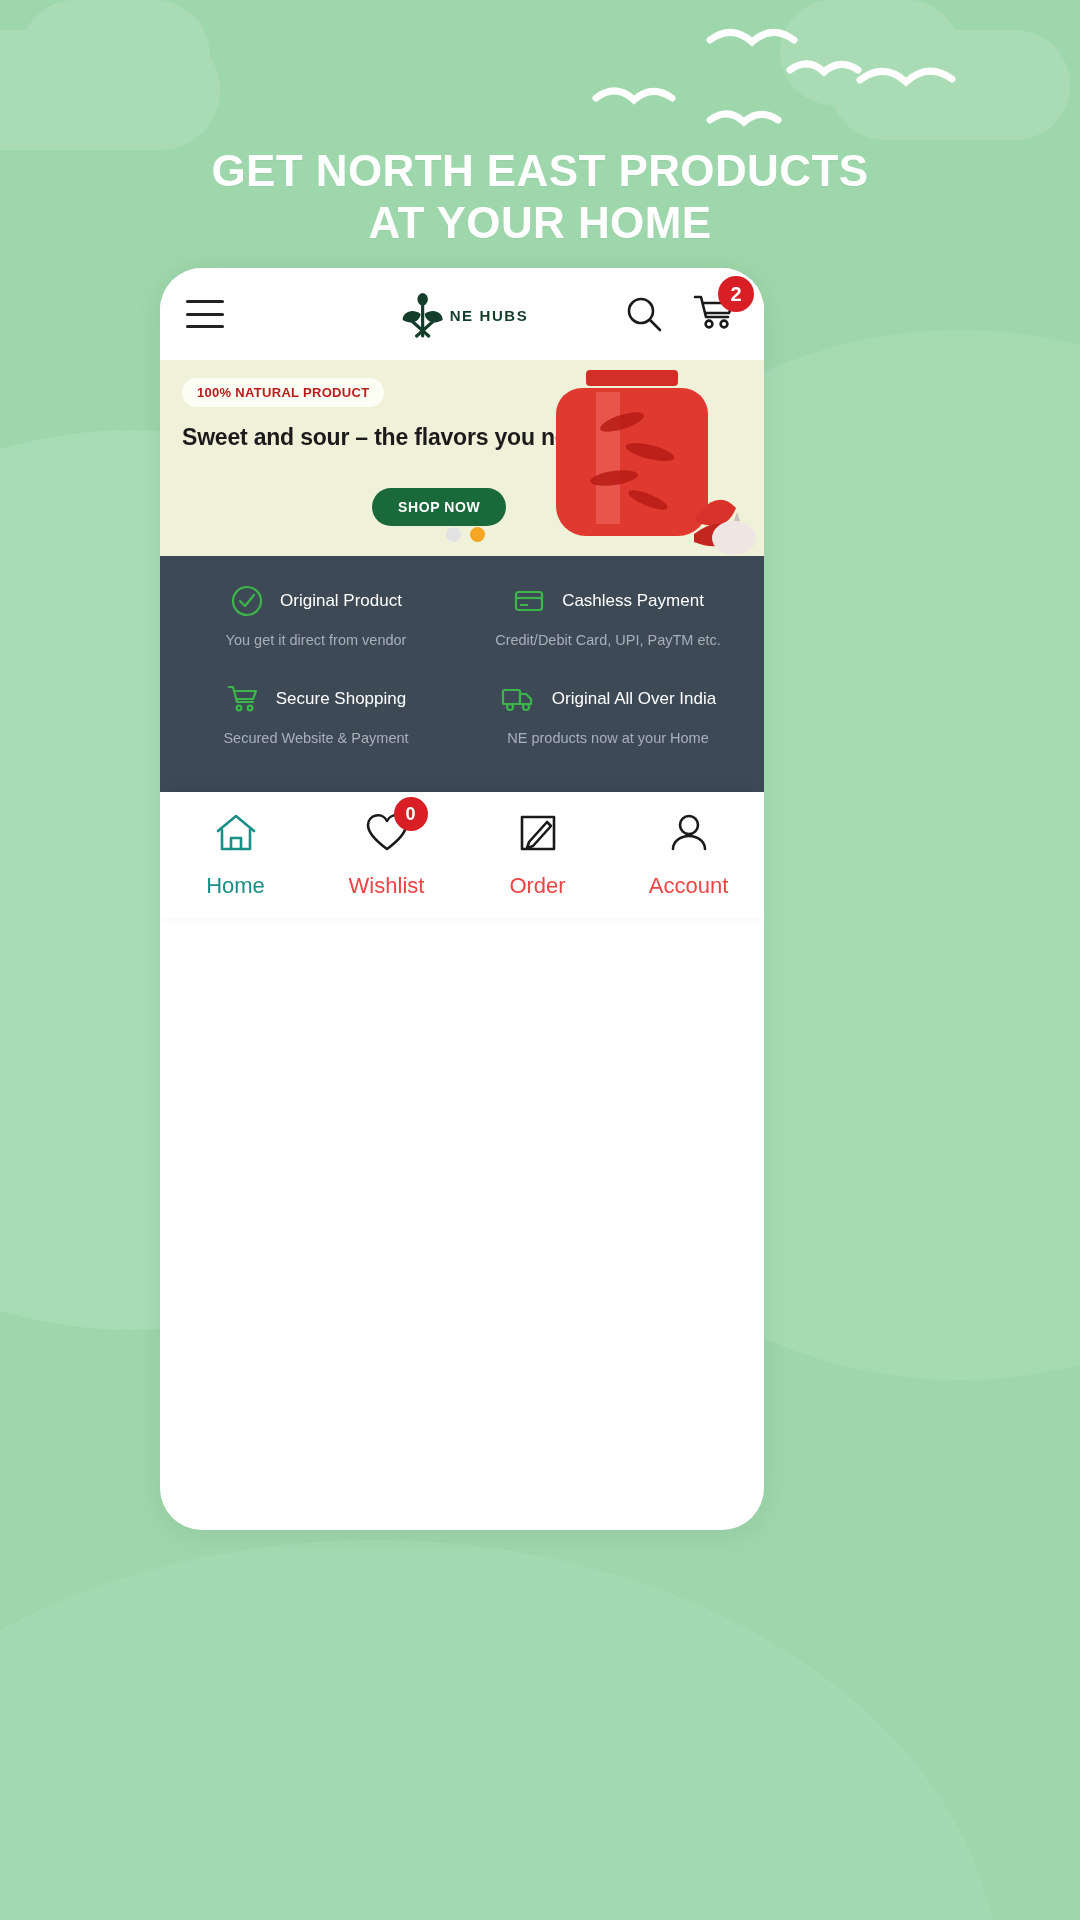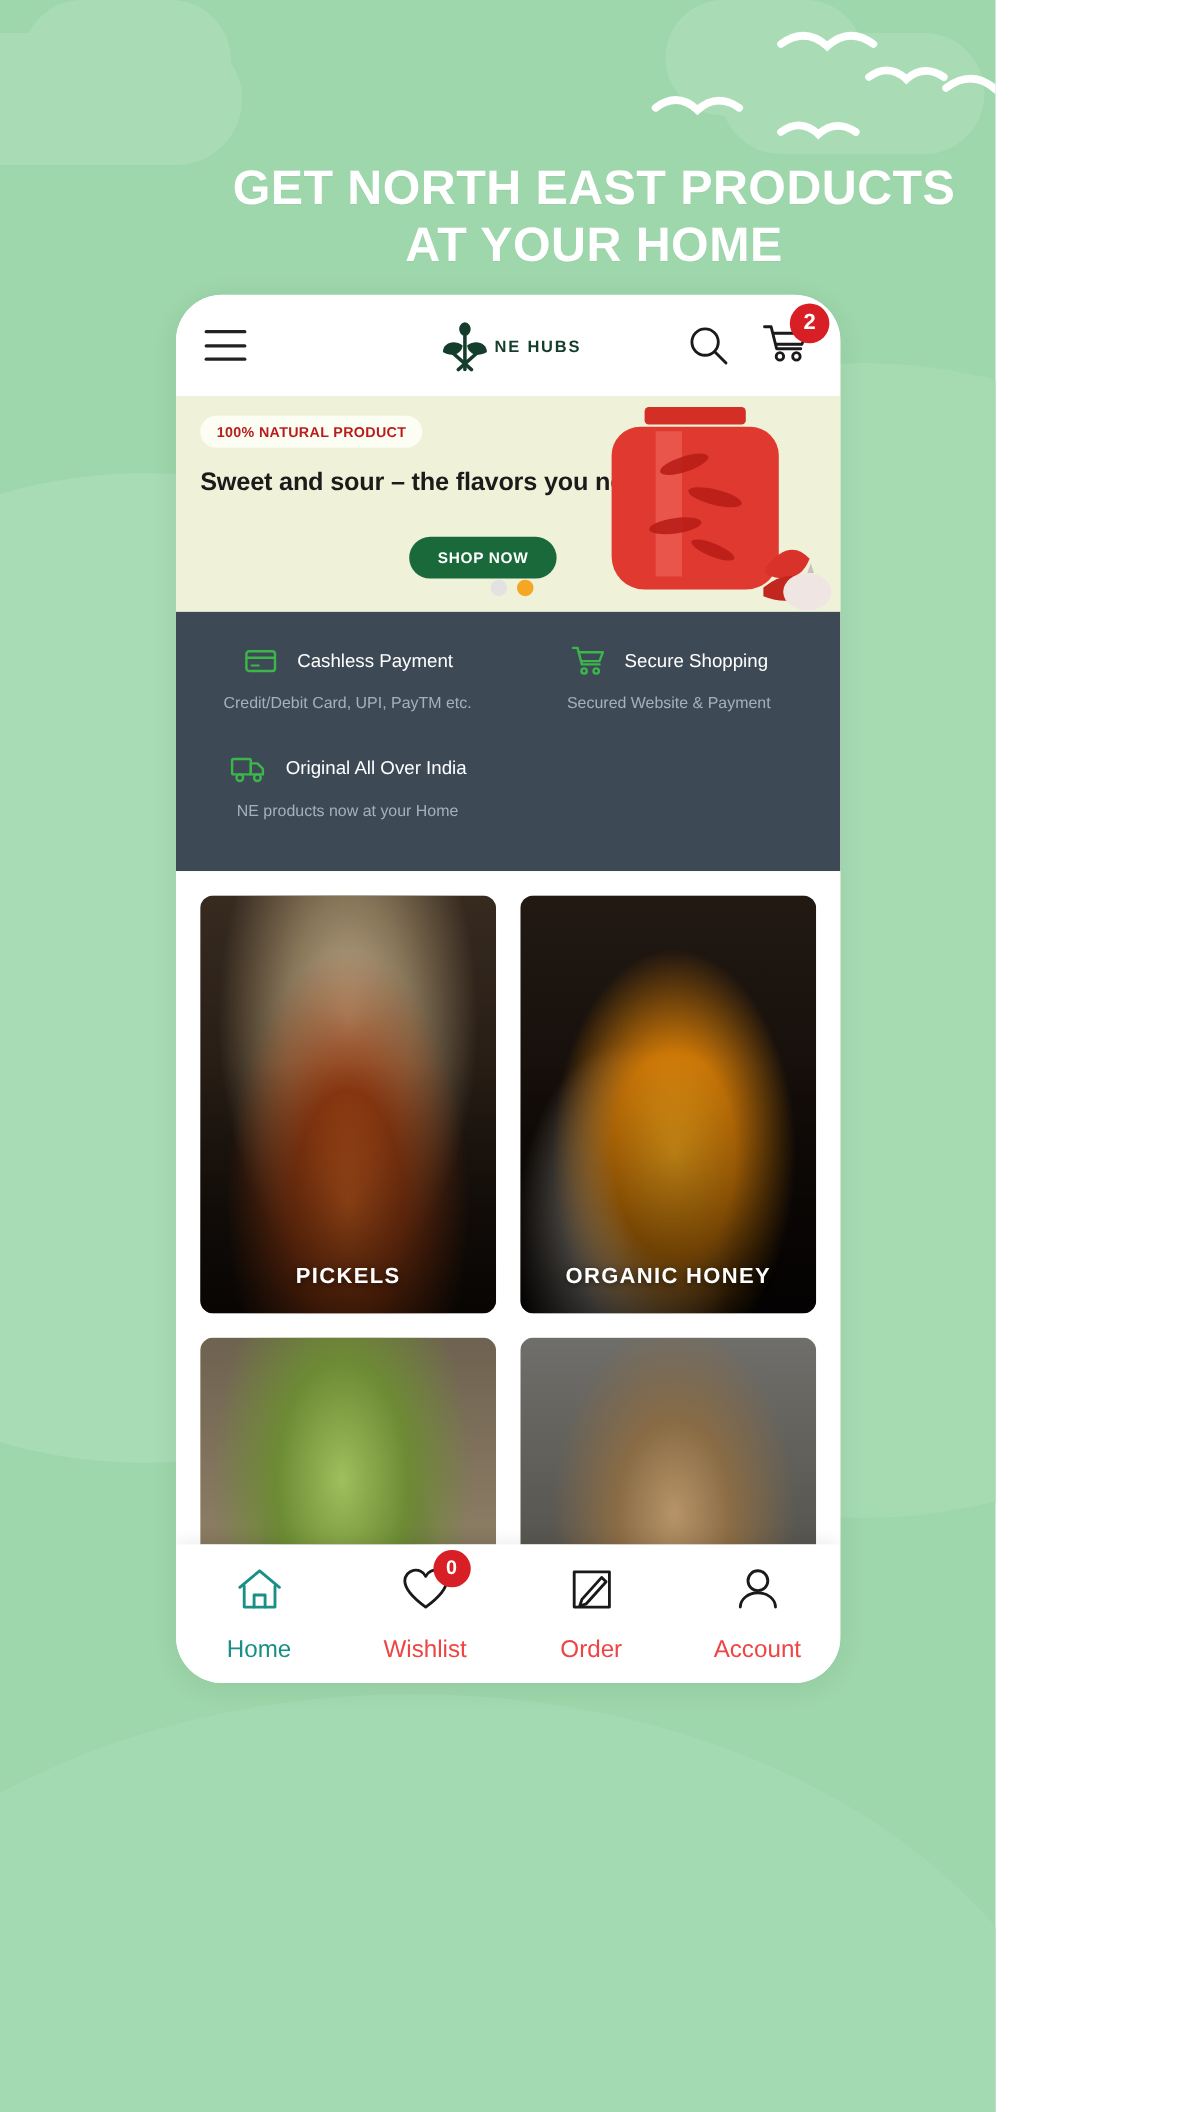--- a/index.html
+++ b/index.html
@@ -5,21 +5,21 @@
   * { box-sizing: border-box; margin: 0; padding: 0; }
   html, body {
     width: 1080px; height: 1920px;
     font-family: "Liberation Sans", sans-serif;
     overflow: hidden;
   }
 
   
   #page {
     position: relative;
-    width: 905px; height: 1920px;
+    width: 1080px; height: 1920px;
     background: #9ed7ab;
     overflow: hidden;
   }
   .bg-hill {
     position: absolute;
     background: #a8dcb4;
     border-radius: 50%;
   }
   .bg-hill.h1 { left: -320px; top: 430px;  width: 900px;  height: 900px; }
   .bg-hill.h2 { right: -380px; top: 330px; width: 1000px; height: 1050px; background: #a6dbb2; }
@@ -359,20 +359,30 @@
         <path d="M184 168 q26 -20 46 -2 q-16 22 -46 10 z" fill="#c2271f"></path>
         <g fill="#efe6e4">
           <ellipse cx="224" cy="172" rx="22" ry="17"></ellipse>
           <path d="M224 155 l3 -9 l3 9 z" fill="#cbbfbb"></path>
         </g>
       </svg>
     </div>
 
     <div id="features">
 
+      <div class="feature">
+        <div class="feature-head">
+          <svg width="34" height="34" viewBox="0 0 34 34">
+            <circle cx="17" cy="17" r="14" fill="none" stroke="#3cb54a" stroke-width="2.2"></circle>
+            <path d="M10 17 l5 5 l9 -11" fill="none" stroke="#3cb54a" stroke-width="2.2" stroke-linecap="round" stroke-linejoin="round"></path>
+          </svg>
+          <span class="feature-title">Original Product</span>
+        </div>
+        <div class="feature-desc">You get it direct from vendor</div>
+      </div>
 
       <div class="feature">
         <div class="feature-head">
           <svg width="34" height="34" viewBox="0 0 34 34">
             <rect x="4" y="8" width="26" height="18" rx="2.5" fill="none" stroke="#3cb54a" stroke-width="2.2"></rect>
             <line x1="4" y1="14" x2="30" y2="14" stroke="#3cb54a" stroke-width="2.2"></line>
             <line x1="8" y1="21" x2="16" y2="21" stroke="#3cb54a" stroke-width="2"></line>
           </svg>
           <span class="feature-title">Cashless Payment</span>
         </div>
@@ -403,44 +413,20 @@
               <circle cx="10" cy="25" r="3"></circle>
               <circle cx="26" cy="25" r="3"></circle>
             </g>
           </svg>
           <span class="feature-title">Original All Over India</span>
         </div>
         <div class="feature-desc">NE products now at your Home</div>
       </div>
     </div>
 
-    <div id="catgrid">
-
-      <div class="cat-card">
-        <div class="img-pickles"></div>
-        <div class="shade"></div>
-        <div class="cat-label">PICKELS</div>
-      </div>
-
-      <div class="cat-card">
-        <div class="img-honey"></div>
-        <div class="shade"></div>
-        <div class="cat-label">ORGANIC HONEY</div>
-      </div>
-
-      <div class="cat-card">
-        <div class="img-cardamom"></div>
-        <div class="cat-label"></div>
-      </div>
-
-      <div class="cat-card">
-        <div class="img-spices"></div>
-        <div class="cat-label"></div>
-      </div>
-    </div>
 
     <div id="bottomnav">
 
       <div class="nav-item active">
         <div class="nav-icon-wrap">
           <svg width="46" height="44" viewBox="0 0 46 44">
             <g fill="none" stroke="#1a8f86" stroke-width="2.6" stroke-linecap="round" stroke-linejoin="round">
               <path d="M5 20 L23 5 L41 20"></path>
               <path d="M9 19 V38 H37 V19"></path>
               <path d="M18 38 V27 H28 V38"></path>

